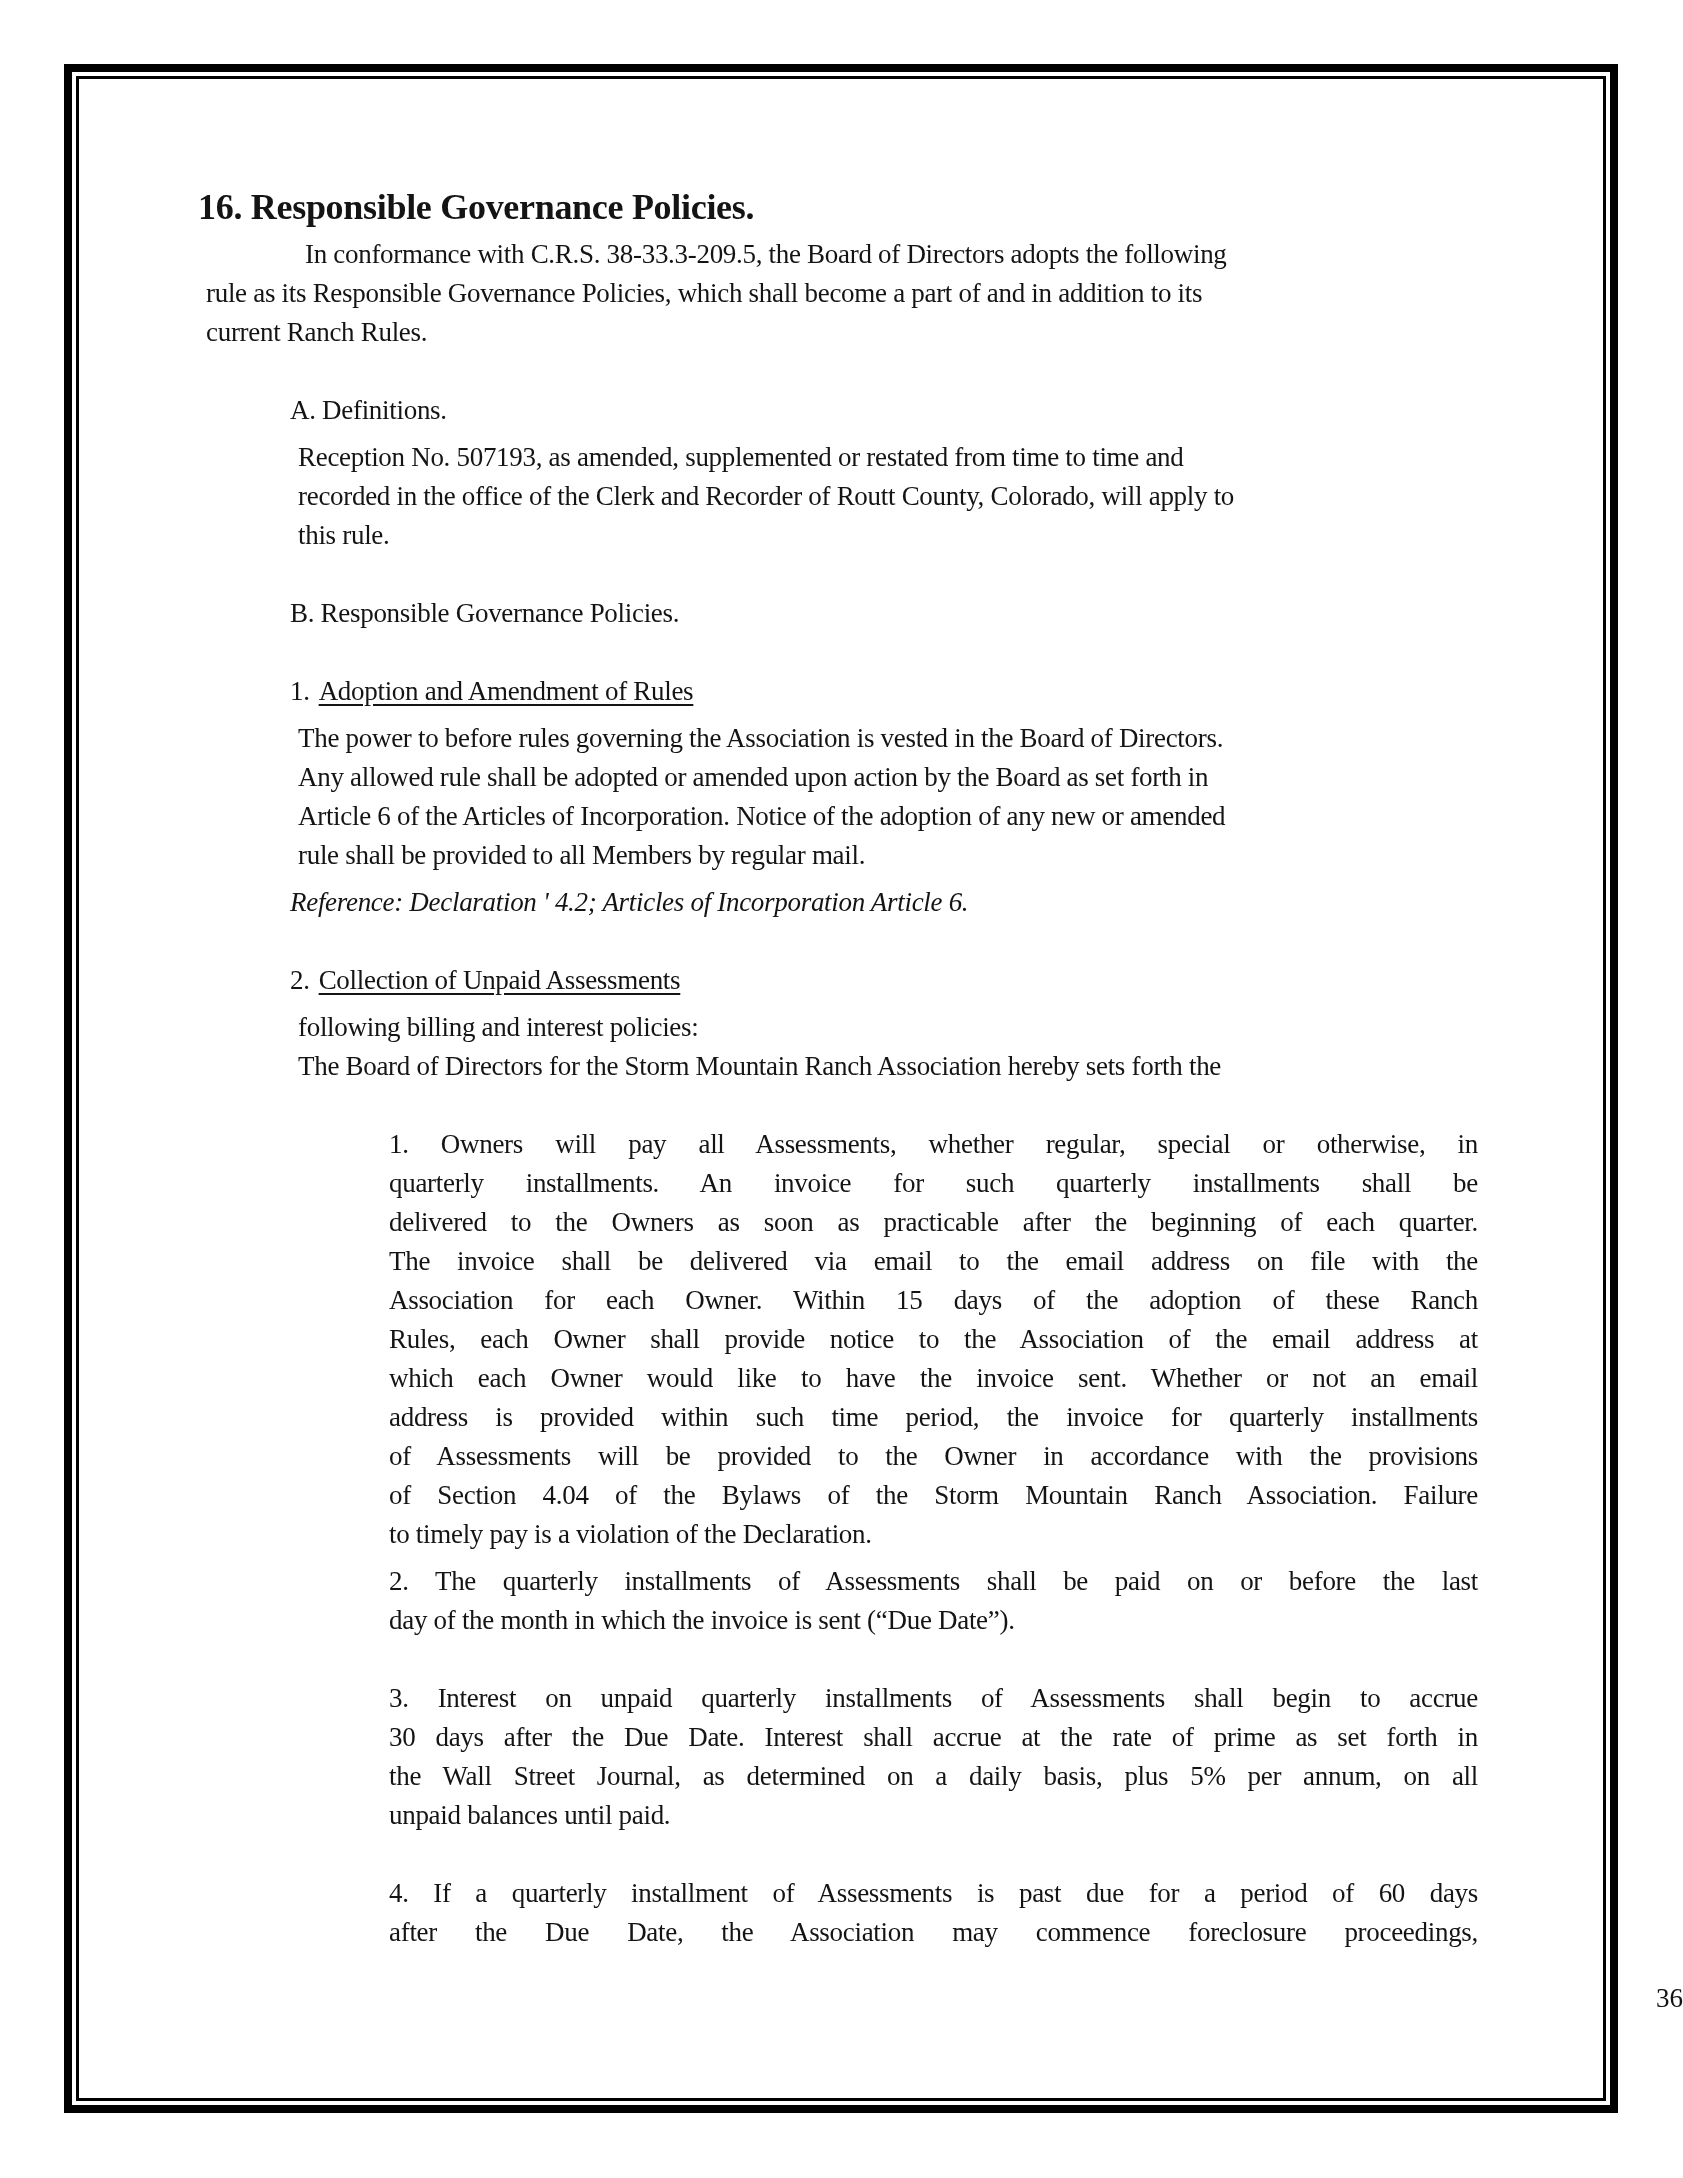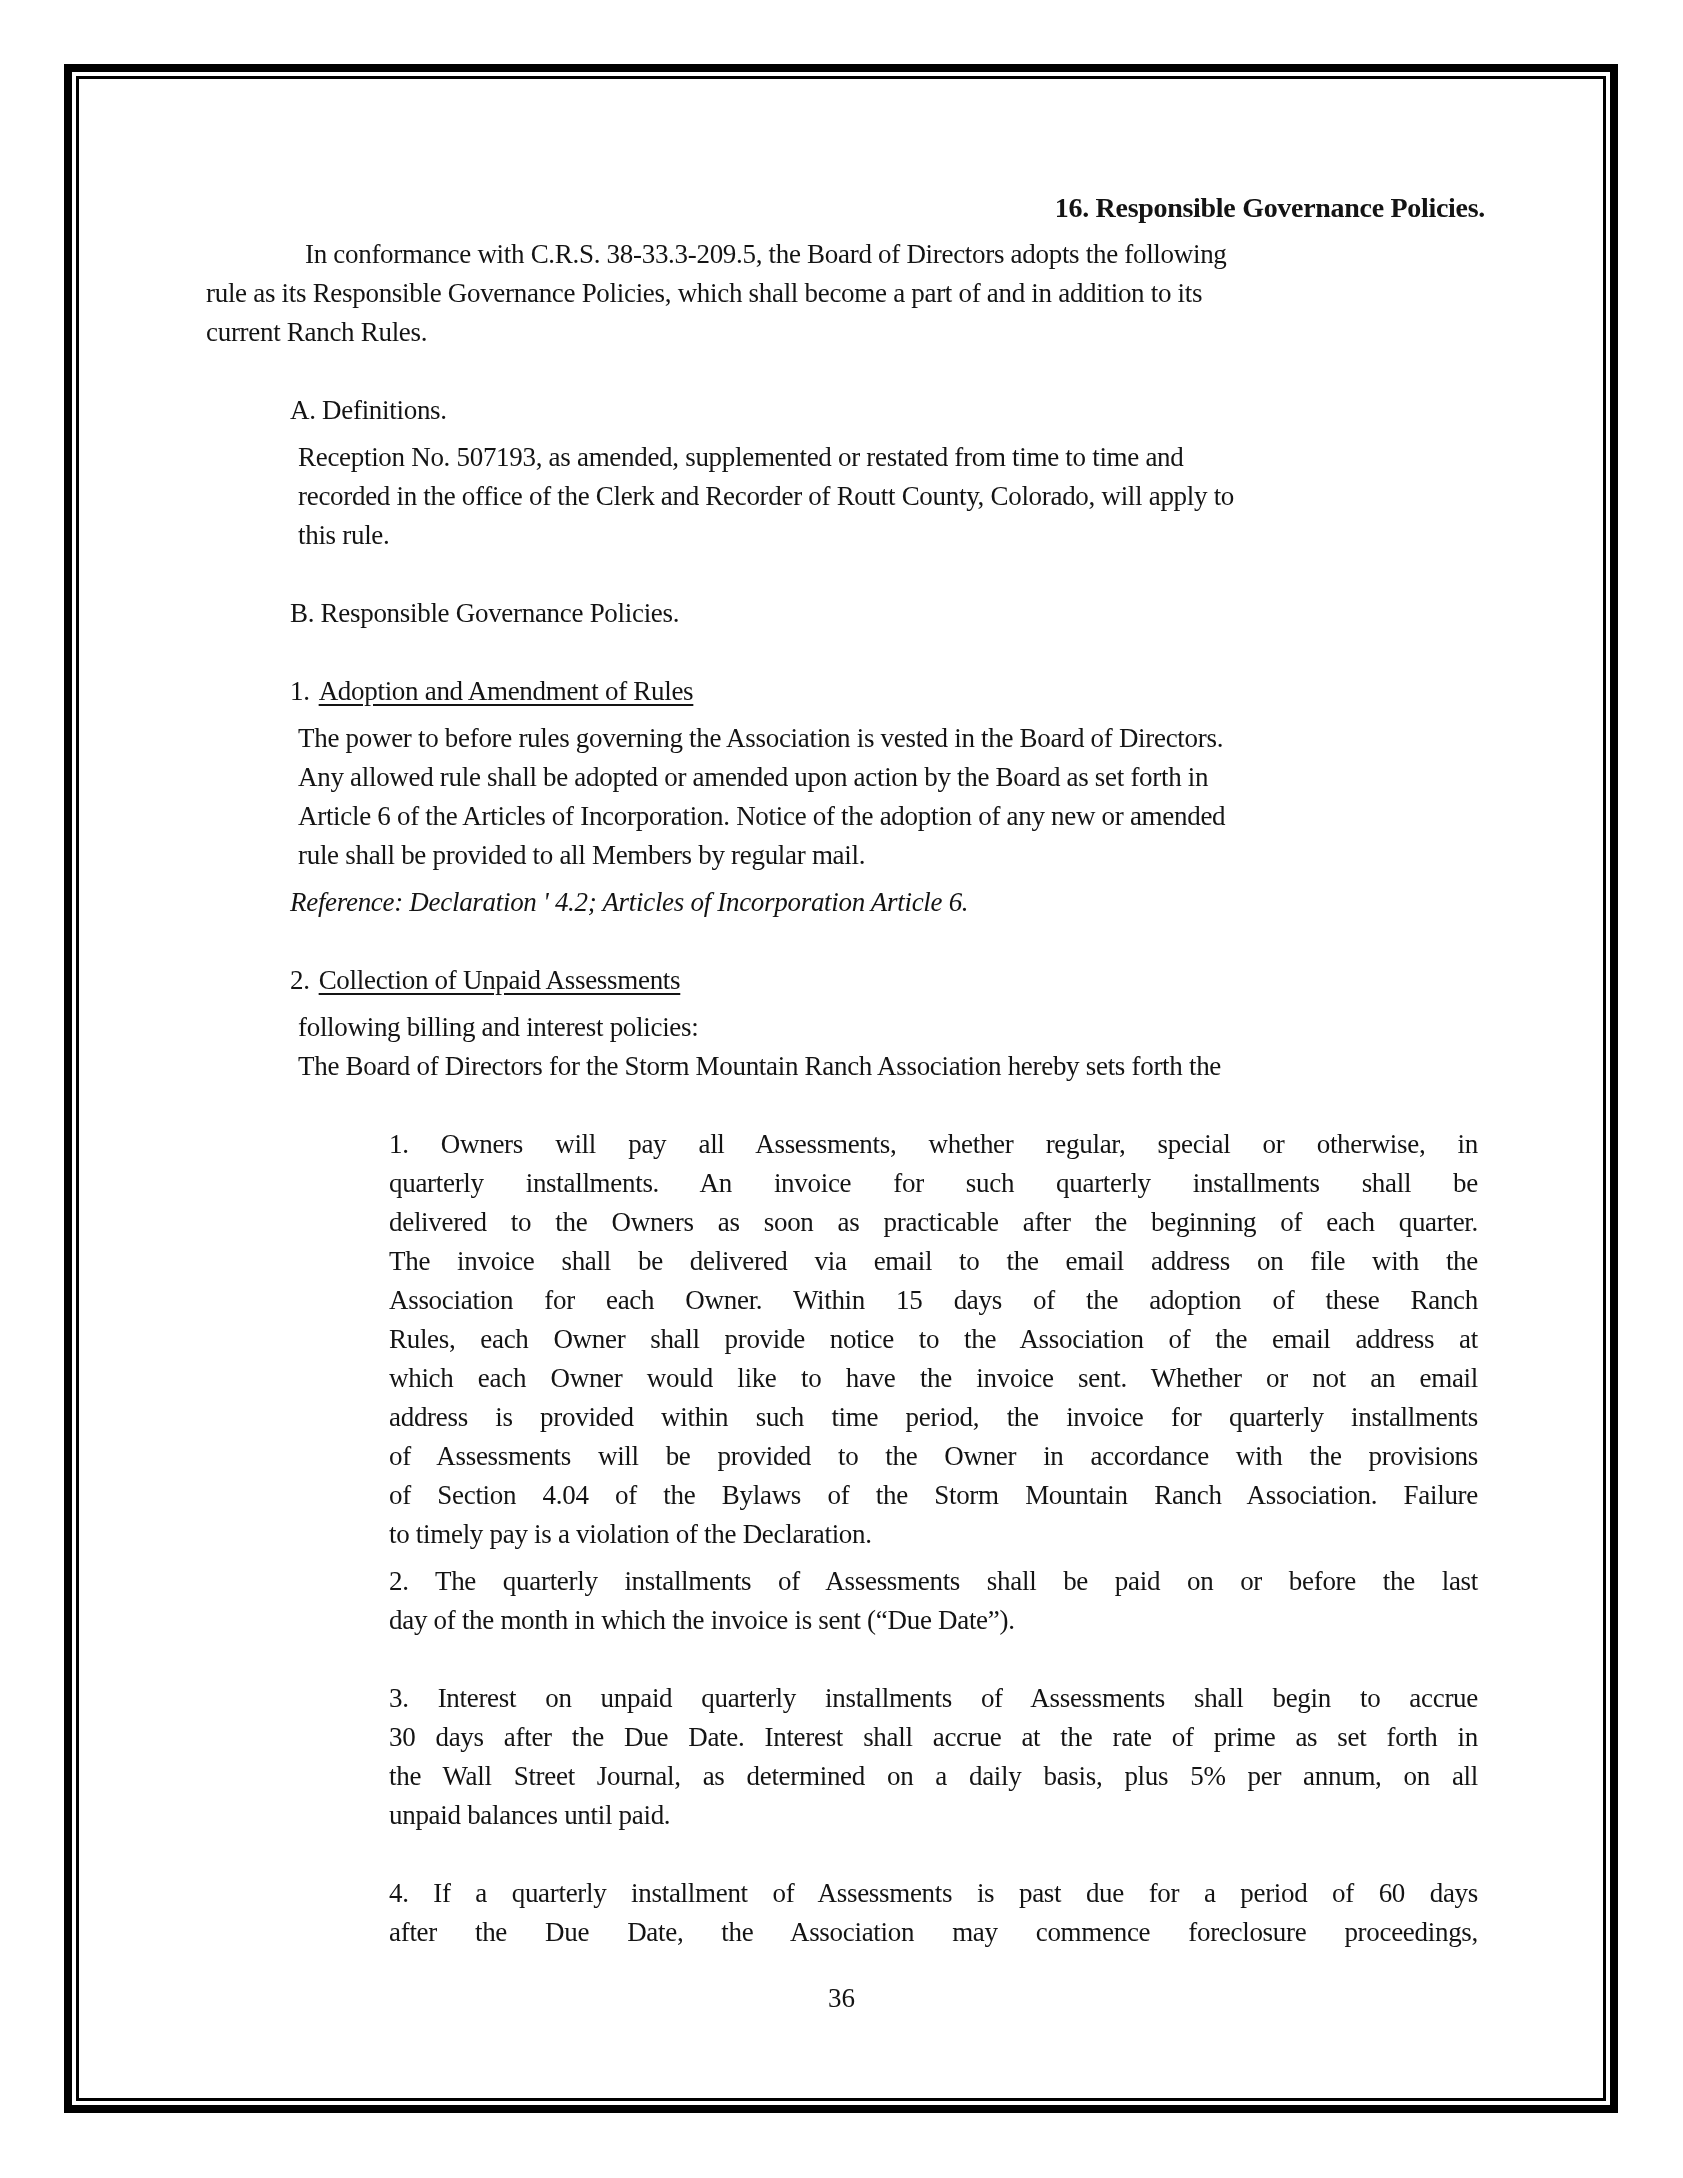--- a/index.html
+++ b/index.html
@@ -33,22 +33,21 @@
     position: absolute;
     left: 198px;
     top: 188px;
     width: 1287px;
     font-size: 27px;
     line-height: 39px;
     letter-spacing: -0.3px;
   }
   .doc-heading {
     font-weight: bold;
-    font-size: 28px;
-    text-align: right;
+    font-size: 36px;
   }
   .para { margin: 8px; }
   .gap-after { margin-bottom: 39px; }
   .indent-first > div:first-child { text-indent: 99px; }
   .indented {
     margin-left: 92px;
     width: 1195px;
   }
   .subitem {
     margin-left: 191px;
@@ -63,21 +62,21 @@
     text-decoration-thickness: 2px;
     text-underline-offset: 4px;
   }
   .rule-num { margin-right: 9px; }
   .italic { font-style: italic; }
   .page-number {
     position: absolute;
     left: 0;
     right: 0;
     top: 1983px;
-    text-align: center;
+    text-align: right;
     font-size: 27px;
   }
 </style>
 </head>
 <body>
 
 <div class="outer-frame">
   <div class="inner-frame"></div>
 </div>
 

